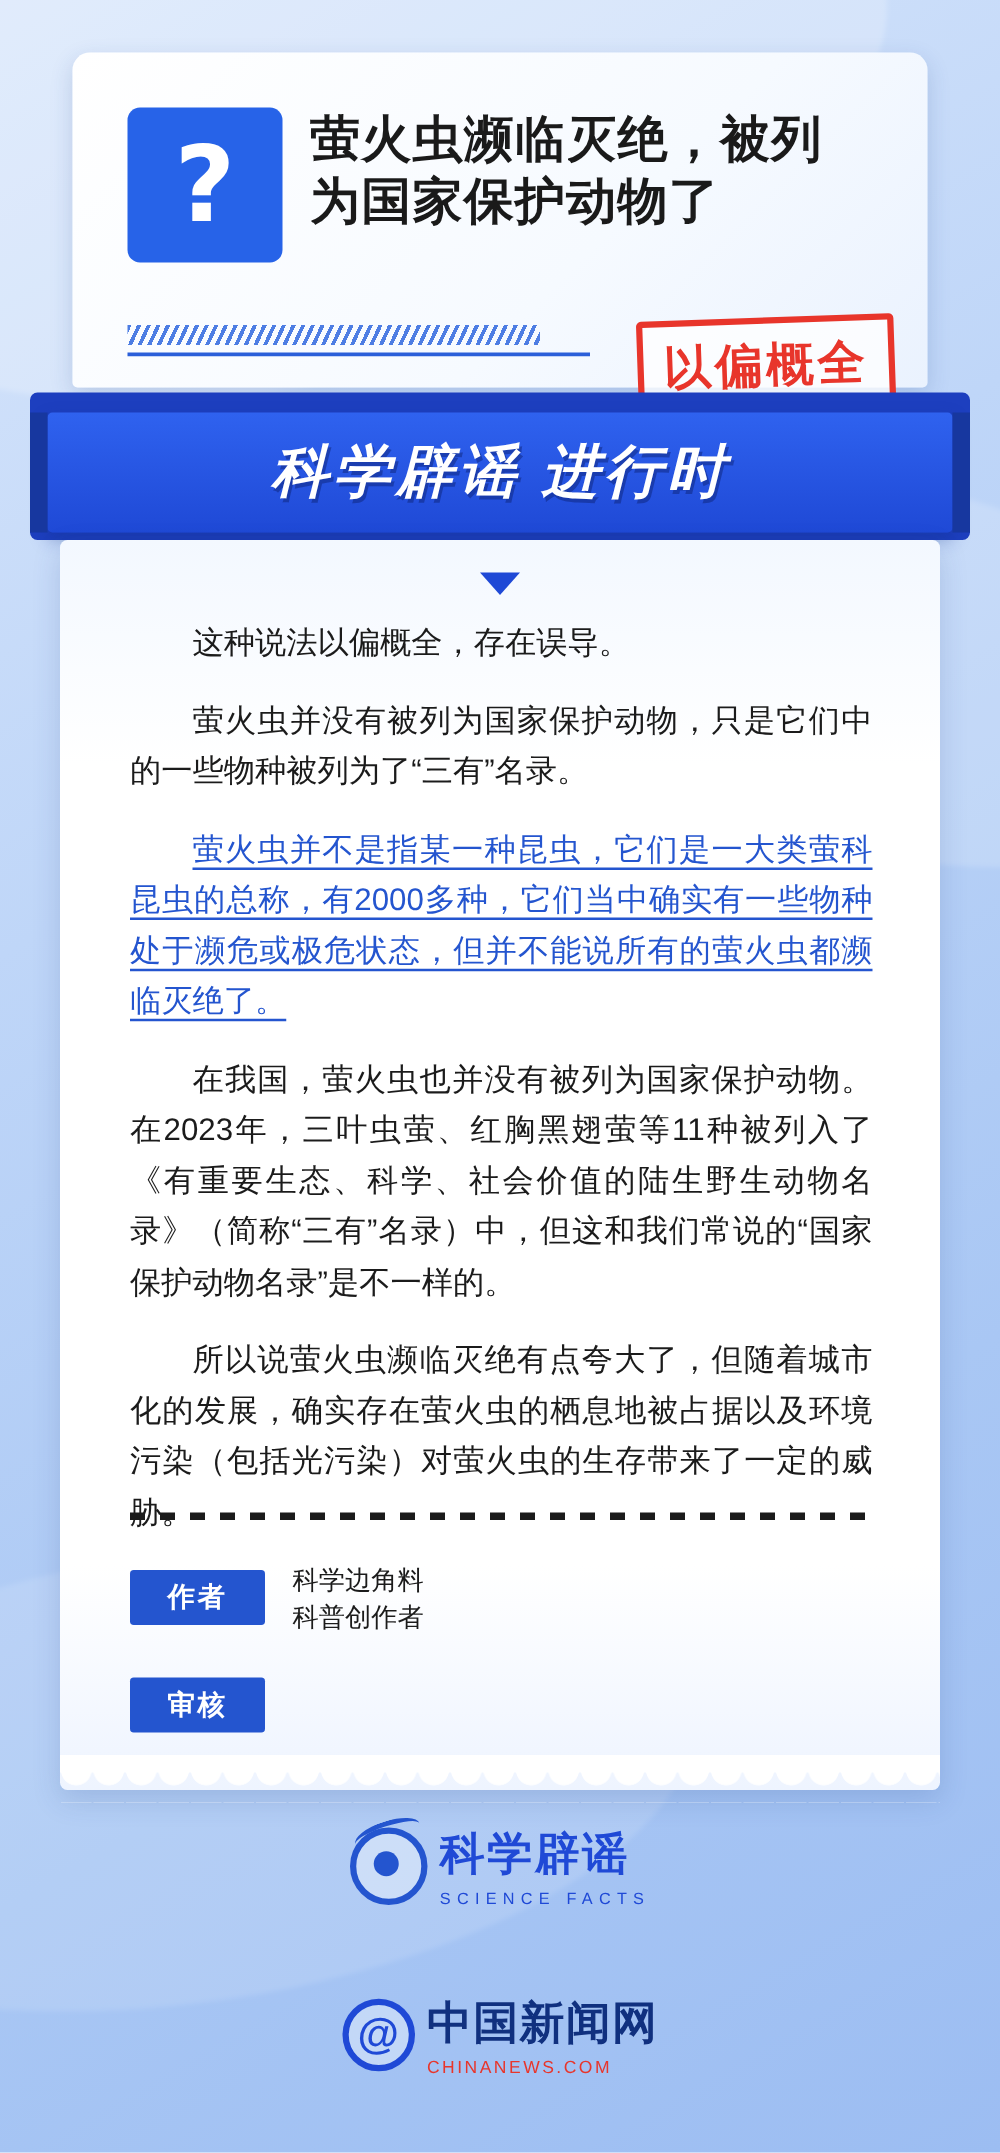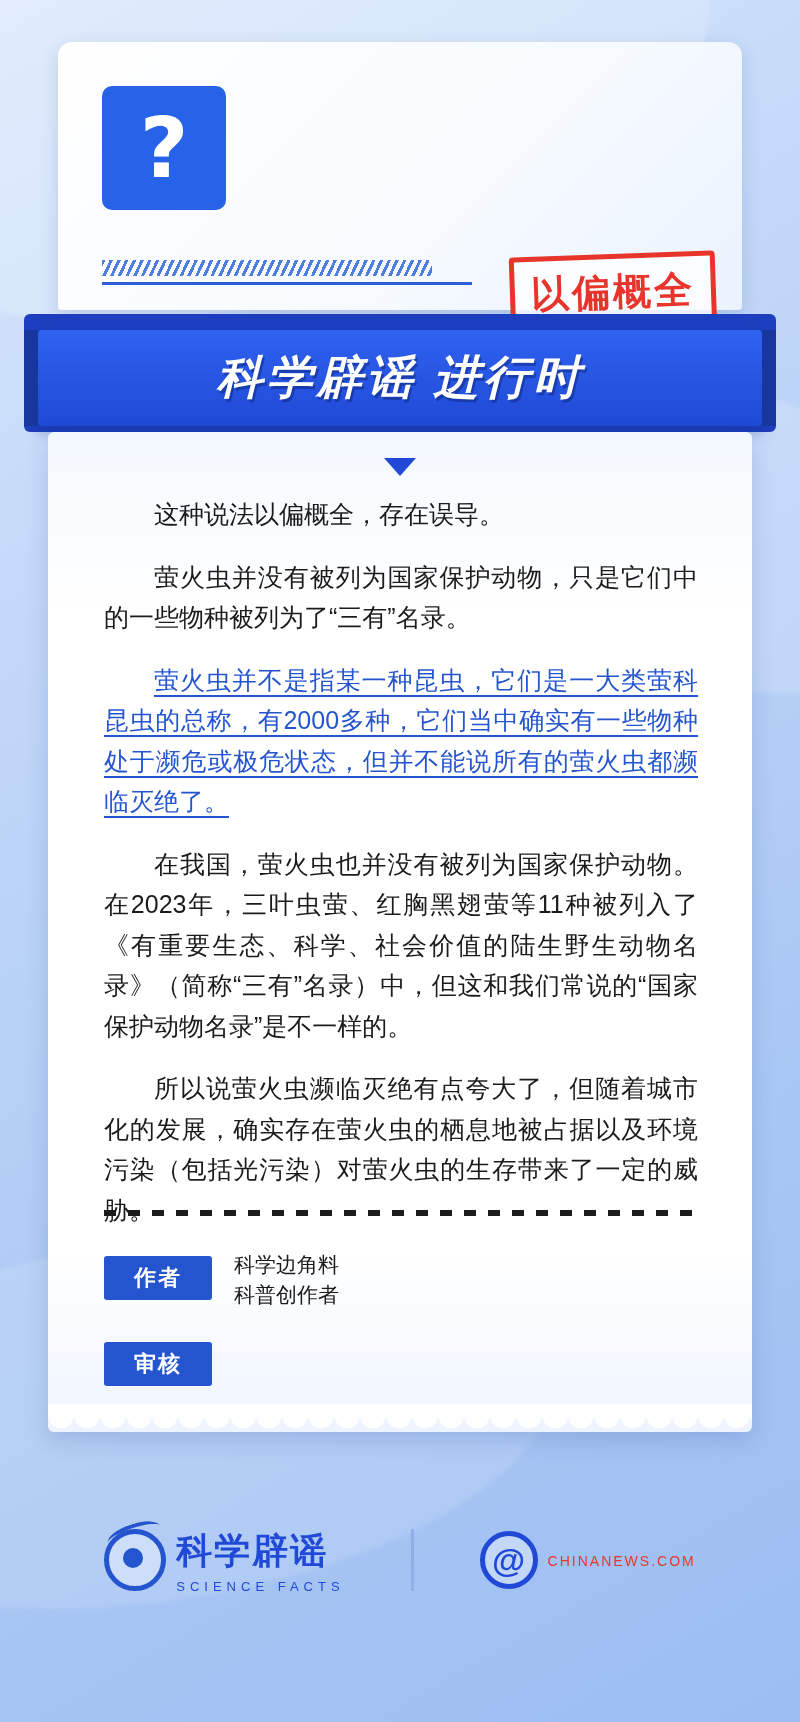--- a/index.html
+++ b/index.html
@@ -137,21 +137,21 @@
       radial-gradient(circle at 13px 0, #ffffff 12px, transparent 12.5px) repeat-x;
     background-size: 26px 26px;
   }
   .scallop-fill {
     position: absolute; left: 48px; top: 1404px; width: 704px; height: 14px; background: #ffffff;
   }
 
   
   .footer {
     position: absolute; left: 0; top: 1500px; width: 800px; height: 120px;
-    display: flex; align-items: center; justify-content: center; gap: 66px;
+    display: flex; align-items: center; justify-content: center; gap: 34px; flex-direction: column;
   }
   .logo-left { display: flex; align-items: center; }
   .logo-mark {
     width: 62px; height: 62px; border-radius: 50%;
     border: 5px solid #2455cf; position: relative; margin-right: 10px;
     background: rgba(255,255,255,0.35);
   }
   .logo-mark::after {
     content: ""; position: absolute; left: 14px; top: 14px;
     width: 20px; height: 20px; border-radius: 50%; background: #2455cf;
@@ -180,20 +180,21 @@
 <div class="page">
 
   <div class="bg-swoosh sw1"></div>
   <div class="bg-swoosh sw2"></div>
   <div class="bg-swoosh sw3"></div>
 
   <div class="header-card">
     <div class="q-badge">
       <span>?</span>
     </div>
+    <div class="headline">萤火虫濒临灭绝，被列为国家保护动物了</div>
     <div class="hr-dash"></div>
     <div class="hr-line"></div>
     <div class="stamp">以偏概全</div>
   </div>
 
   <div class="banner-wrap">
     <div class="banner-shadow"></div>
     <div class="banner">
       <div class="corner-l"></div>
       <div class="corner-r"></div>
@@ -236,18 +237,19 @@
       <div class="logo-mark"></div>
       <div class="logo-left-text">
         <div class="cn">科学辟谣</div>
         <div class="en">SCIENCE FACTS</div>
       </div>
     </div>
     <div class="divider-v"></div>
     <div class="logo-right">
       <div class="at-mark">@</div>
       <div class="logo-right-text">
+        <div class="cn">中国新闻网</div>
         <div class="en">CHINANEWS.COM</div>
       </div>
     </div>
   </div>
 
 </div>
 
 </body></html>

